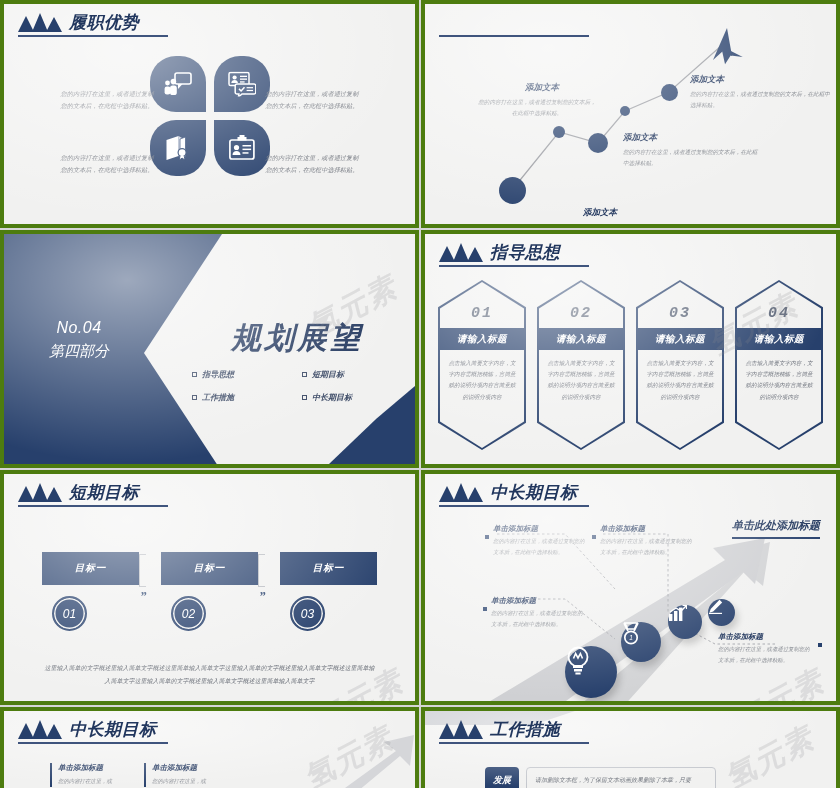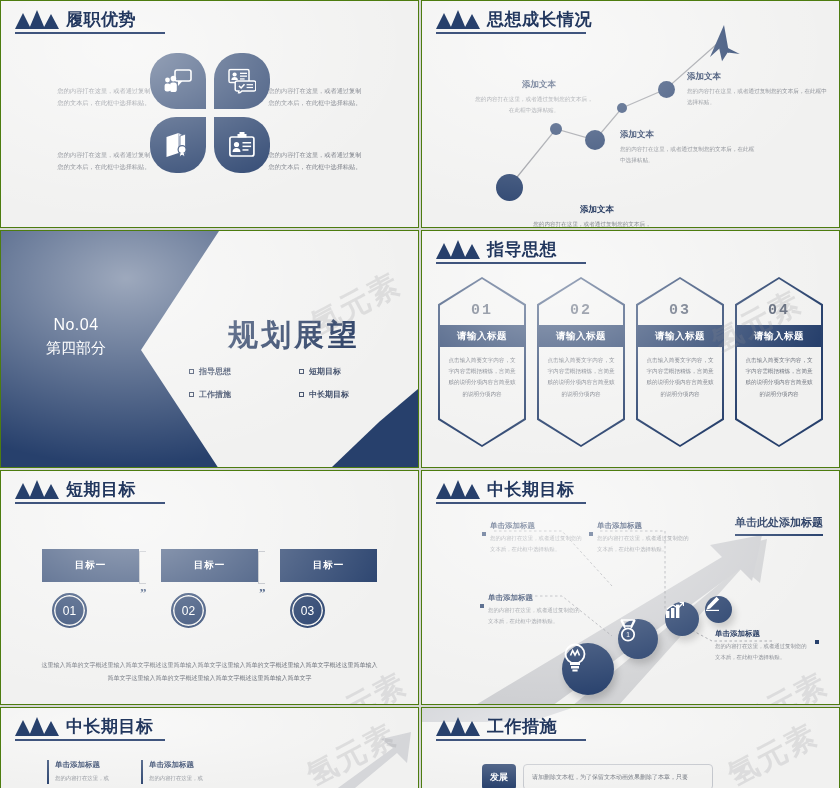--- a/index.html
+++ b/index.html
@@ -15,21 +15,22 @@
     grid-template-columns: 419px 419px;
     grid-template-rows: 228px 238px 235px 85px;
     gap: 2px;
     background: #d6d6d6;
     padding: 0 0 0 0;
   }
   .slide {
     position: relative;
     background: #f1f1f0;
     overflow: hidden;
-    border: 1px solid #4d7c0f;
+    border: 4px solid #4d7c0f;
+    font-style: italic;
   }
   .slide::after {
     content: "";
     position: absolute; inset: 0;
     background: radial-gradient(ellipse at 30% 20%, rgba(255,255,255,.55), rgba(0,0,0,0) 70%);
     pointer-events: none;
   }
   
   .hdr { position: absolute; left: 14px; top: 9px; display: flex; align-items: center; gap: 7px; z-index: 5;}
   .mtn { width: 44px; height: 19px; display:block; }
@@ -223,26 +224,20 @@
       </div>
     </div>
 
     <div class="cv-txt cv-tl">您的内容打在这里，或者通过复制您的文本后，在此框中选择粘贴。</div>
     <div class="cv-txt cv-tr">您的内容打在这里，或者通过复制您的文本后，在此框中选择粘贴。</div>
     <div class="cv-txt cv-bl">您的内容打在这里，或者通过复制您的文本后，在此框中选择粘贴。</div>
     <div class="cv-txt cv-br">您的内容打在这里，或者通过复制您的文本后，在此框中选择粘贴。</div>
   </div>
 
   <div class="slide">
-    <div class="hdr">
-      <svg class="mtn" viewBox="0 0 44 19">
-        <path d="M0 19 L8 3 L16 19 Z M14 19 L22 0 L30 19 Z M28 19 L36 4 L44 19 Z" fill="#27406c"></path>
-      </svg>
-      <span class="hdr-title">思想成长情况</span>
-    </div>
     <div class="hdr-rule"></div>
 
     <div class="growth">
       <svg width="419" height="228" viewBox="0 0 419 228">
         <polyline points="87,186 134,128 173,139 200,107 244,88 296,42" fill="none" stroke="#9a9ca2" stroke-width="1.2"></polyline>
         <path d="M296 42 L291 60 L300 55 L310 62 Z" fill="#27406c" transform="rotate(-28 296 42)"></path>
         <path d="M288 56 L302 24 L307 52 L298 47 Z" fill="#27406c"></path>
       </svg>
       <div class="gnode" style="left:74px; top:173px; width:27px; height:27px;"></div>
       <div class="gnode" style="left:128px; top:122px; width:12px; height:12px;"></div>

